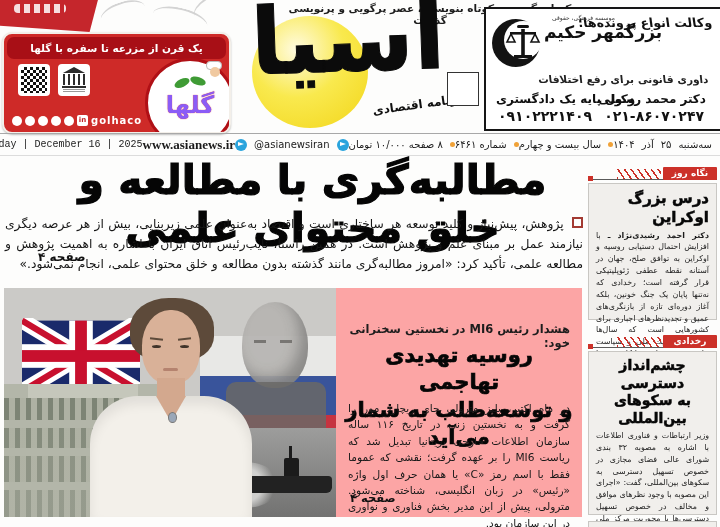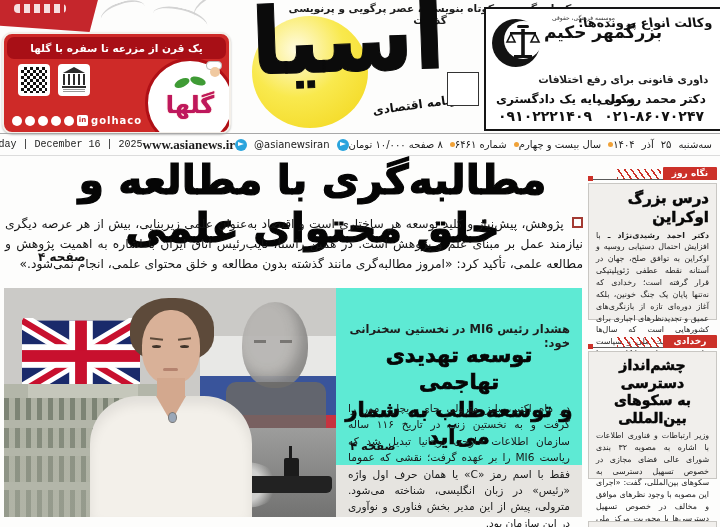--- a/index.html
+++ b/index.html
@@ -17,21 +17,21 @@
   .ribbon{left:-6px;top:-8px;width:104px;height:40px;background:#c5262c;
           clip-path:polygon(0 0,100% 0,90% 100%,0 84%);}
   .ribbon-mark{left:18px;top:12px;width:52px;height:9px;background:
        repeating-linear-gradient(90deg,#fff 0 6px,transparent 6px 10px);border-radius:4px;opacity:.85;}
   .golha-box{left:0;top:32px;width:225px;height:98px;background:#ce2a28;border:2px solid #f3efe9;
              border-radius:10px;box-shadow:0 1px 2px rgba(0,0,0,.25);overflow:hidden;}
   .golha-band{left:3px;top:3px;right:3px;height:22px;background:#a80f16;border-radius:7px;
               color:#fff;font-size:10.5px;font-weight:bold;text-align:center;line-height:22px;}
   .golha-circle{right:-6px;top:24px;width:84px;height:84px;background:#fff;border:3px solid #b01016;
                 border-radius:50%;}
-  .golha-brand{left:0;right:0;top:30px;text-align:center;font-size:24px;font-weight:bold;color:#be185d;
+  .golha-brand{left:0;right:0;top:30px;text-align:center;font-size:24px;font-weight:bold;color:#8b5cf6;
                text-shadow:0 0 1px #d01c20;}
   .leaf{width:16px;height:8px;background:#3f9b35;border-radius:50%;}
   .chef-face{right:12px;top:6px;width:10px;height:10px;background:#f0c9a0;border-radius:50%;}
   .chef-hat{right:10px;top:0px;width:14px;height:7px;background:#fff;border:1px solid #bbb;border-radius:4px;}
   .wbox{width:32px;height:32px;background:#fff;border-radius:4px;}
   .qr{background:
       conic-gradient(#111 25%,#fff 0 50%,#111 0 75%,#fff 0) 0 0/6px 6px;}
   .qr-inner{position:absolute;inset:3px;}
   .cols-tri{width:0;height:0;border-left:11px solid transparent;border-right:11px solid transparent;
             border-bottom:6px solid #2c2c2c;margin:3px auto 0;}
@@ -116,21 +116,21 @@
   .brow{position:absolute;width:13px;height:2px;background:#5d4a3a;}
   .eye{position:absolute;width:9px;height:3px;border-radius:50%;background:#40342a;}
   .mouth{position:absolute;left:81px;top:74px;width:15px;height:2.5px;border-radius:2px;background:#b5836f;}
   .neck{position:absolute;left:75px;top:84px;width:28px;height:26px;background:#d3a88e;}
   .blouse{position:absolute;left:8px;top:102px;width:162px;height:121px;background:#f3f0ea;
           border-radius:48px 48px 0 0;box-shadow:inset 0 8px 12px rgba(0,0,0,.08);}
   .vneck{position:absolute;left:74px;top:102px;width:30px;height:26px;background:#d3a88e;
          clip-path:polygon(0 0,100% 0,50% 100%);}
   .pendant{position:absolute;left:86px;top:118px;width:7px;height:9px;border-radius:50%;background:#9aa7b8;border:1px solid #777;}
 
-  .story-text{left:332px;top:0;width:246px;height:177px;background:#5eead4;}
+  .story-text{left:332px;top:0;width:246px;height:229px;background:#fca5a5;}
   .kicker{right:12px;top:34px;left:10px;text-align:right;font-size:11.5px;font-weight:bold;color:#1d1d1d;}
   .mi6-headline{left:8px;right:8px;top:54px;text-align:center;font-size:21px;line-height:1.3;font-weight:bold;
                 color:#060606;-webkit-text-stroke:.7px #060606;}
   .mi6-body{left:12px;right:12px;top:112px;font-size:10.6px;line-height:1.55;text-align:justify;color:#191919;}
   .mi6-page{left:14px;bottom:12px;font-size:11.5px;font-weight:bold;}
 
   
   .label-row{height:13px;}
   .chip{position:absolute;right:0;top:0;width:54px;height:13px;background:#cc3129;color:#fff;
         font-size:9px;font-weight:bold;text-align:center;line-height:13px;border-radius:1px;}
@@ -139,21 +139,21 @@
   .label-base{position:absolute;left:0;right:0;bottom:0;height:1.5px;background:#5a5a5a;}
   .label-sq{position:absolute;left:0;bottom:-1px;width:5px;height:5px;background:#cc3129;}
   .panel{background:#f1efec;border:1px solid #c9c7c3;box-sizing:border-box;padding:5px 7px;}
   .panel-title{font-size:15px;font-weight:bold;color:#070707;-webkit-text-stroke:.5px #070707;
                text-align:right;line-height:1.25;margin-bottom:3px;}
   .panel-body{font-size:7.9px;line-height:1.5;text-align:justify;color:#1b1b1b;}
   .panel-page{font-size:9.5px;font-weight:bold;text-align:left;margin-top:2px;}
   .negah-line{left:588px;top:167px;width:129px;}
   .negah-panel{left:588px;top:183px;width:129px;height:137px;}
   .khabar-line{left:588px;top:335px;width:129px;}
-  .khabar-panel{left:588px;top:351px;width:129px;height:128px;}
+  .khabar-panel{left:588px;top:351px;width:129px;height:164px;}
   .khabar-title{text-align:center;font-size:14px;}
   .sliver{left:588px;top:521px;width:129px;height:12px;background:#f1efec;border:1px solid #c9c7c3;box-sizing:border-box;}
 </style>
 </head>
 <body>
 
 <div class="page">
 
   <div class="abs tagline fa">کوتاه بگوییم و کوتاه بنویسیم، عصر پرگویی و پرنویسی گذشت</div>
 
@@ -314,21 +314,21 @@
         <div class="mouth"></div>
         <div class="neck"></div>
         <div class="blouse"></div>
         <div class="vneck"></div>
         <div class="pendant"></div>
       </div>
     </div>
     <div class="abs story-text fa">
       <div class="abs kicker">هشدار رئیس MI6 در نخستین سخنرانی خود:</div>
       <div class="abs mi6-headline">
-        <div>توسعه تهدیدی تهاجمی</div>
+        <div>روسیه تهدیدی تهاجمی</div>
         <div>و توسعه‌طلب به شمار می‌آید</div>
       </div>
       <div class="abs mi6-body">در ماه اکتبر، بلیز مترولی جای ریچارد مور را گرفت و به نخستین زنی در تاریخ ۱۱۶ ساله سازمان اطلاعات خارجی بریتانیا تبدیل شد که ریاست MI6 را بر عهده گرفت؛ نقشی که عموما فقط با اسم رمز «C» یا همان حرف اول واژه «رئیس» در زبان انگلیسی، شناخته می‌شود. مترولی، پیش از این مدیر بخش فناوری و نوآوری در این سازمان بود.</div>
       <div class="abs mi6-page">صفحه ۴</div>
     </div>
   </div>
 
   <div class="abs negah-line label-row">
     <span class="label-base"></span>
     <span class="label-sq"></span>

